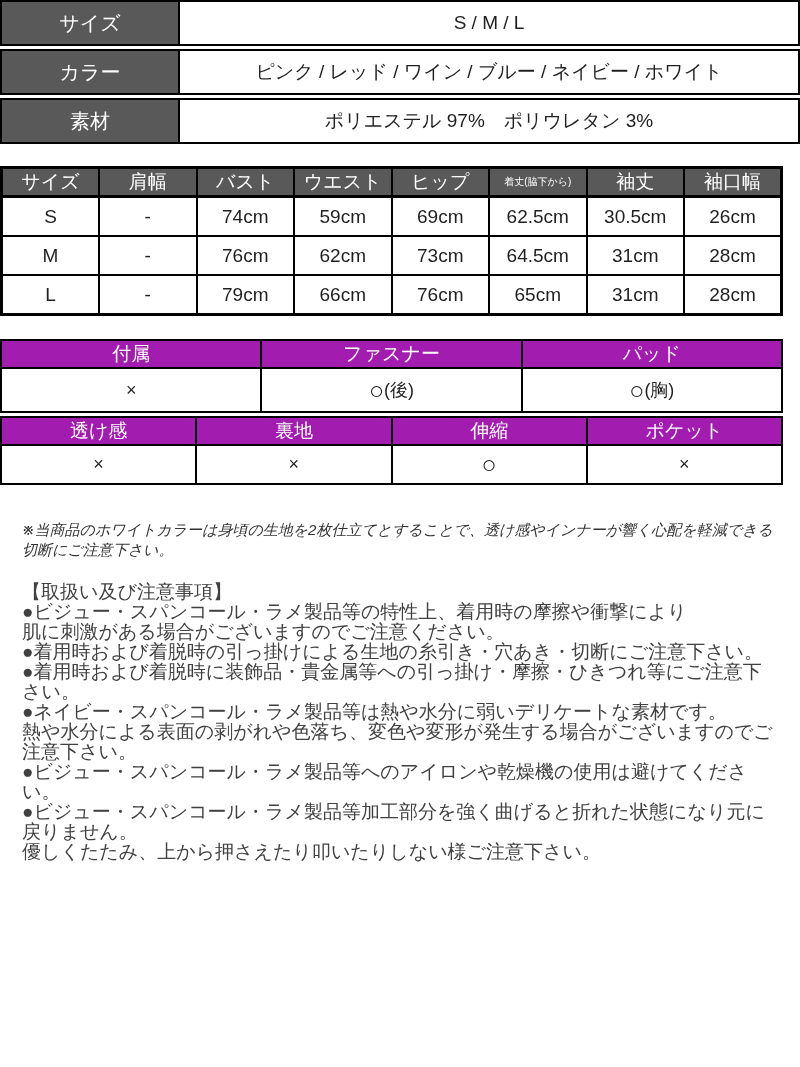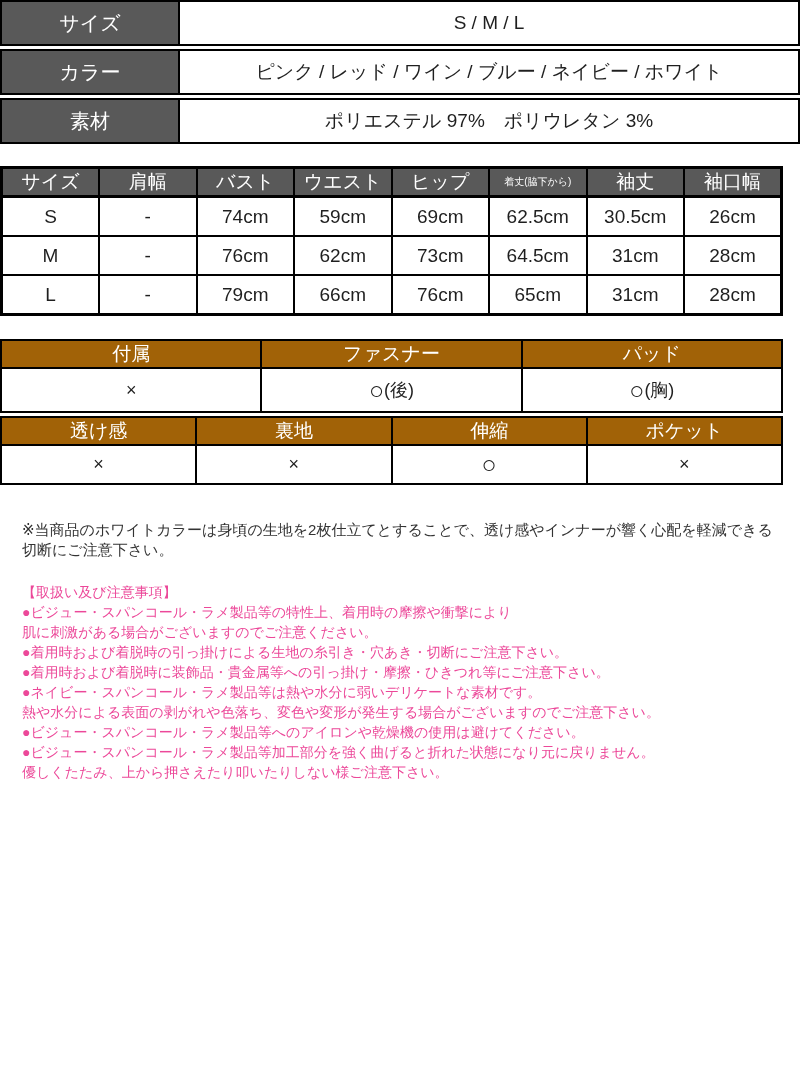--- a/index.html
+++ b/index.html
@@ -27,31 +27,31 @@
   .size-table th{
     background:#595959;color:#fff;border:2px solid #000;border-bottom:3px solid #000;
     height:24px;font-size:19px;font-weight:500;padding:0;
   }
   .size-table th.small{font-size:10px;}
   .size-table td{border:2px solid #000;height:37px;text-align:center;font-size:19px;padding:0;}
 
   
   .feat-table{border:2px solid #000;}
   .feat-table th{
-    background:#a16207;color:#fff;border:2px solid #000;
+    background:#a21caf;color:#fff;border:2px solid #000;
     height:25px;font-size:19px;font-weight:500;padding:0;
   }
   .feat-table td{border:2px solid #000;height:42px;text-align:center;font-size:18px;padding:0;}
   .feat-a{margin-bottom:3px;}
   .feat-b td{height:37px;}
   .circ{font-size:25px;line-height:1;vertical-align:-3px;}
 
   
-  .white-note{margin:35px 22px 0 22px;font-size:15px;line-height:20px;color:#333;}
-  .care-note{margin:22px 22px 0 22px;font-size:14px;line-height:20px;color:#ec4899;}
+  .white-note{margin:35px 22px 0 22px;font-size:15px;line-height:20px;color:#333;font-style:italic;}
+  .care-note{margin:22px 22px 0 22px;font-size:19px;line-height:20px;color:#404040;}
   .care-heading{margin-bottom:0;}
 </style>
 </head>
 <body>
 
 <div class="page">
 
   <div class="spec-table" id="spec-table">
       <div class="spec-row">
         <div class="spec-label">サイズ</div>

